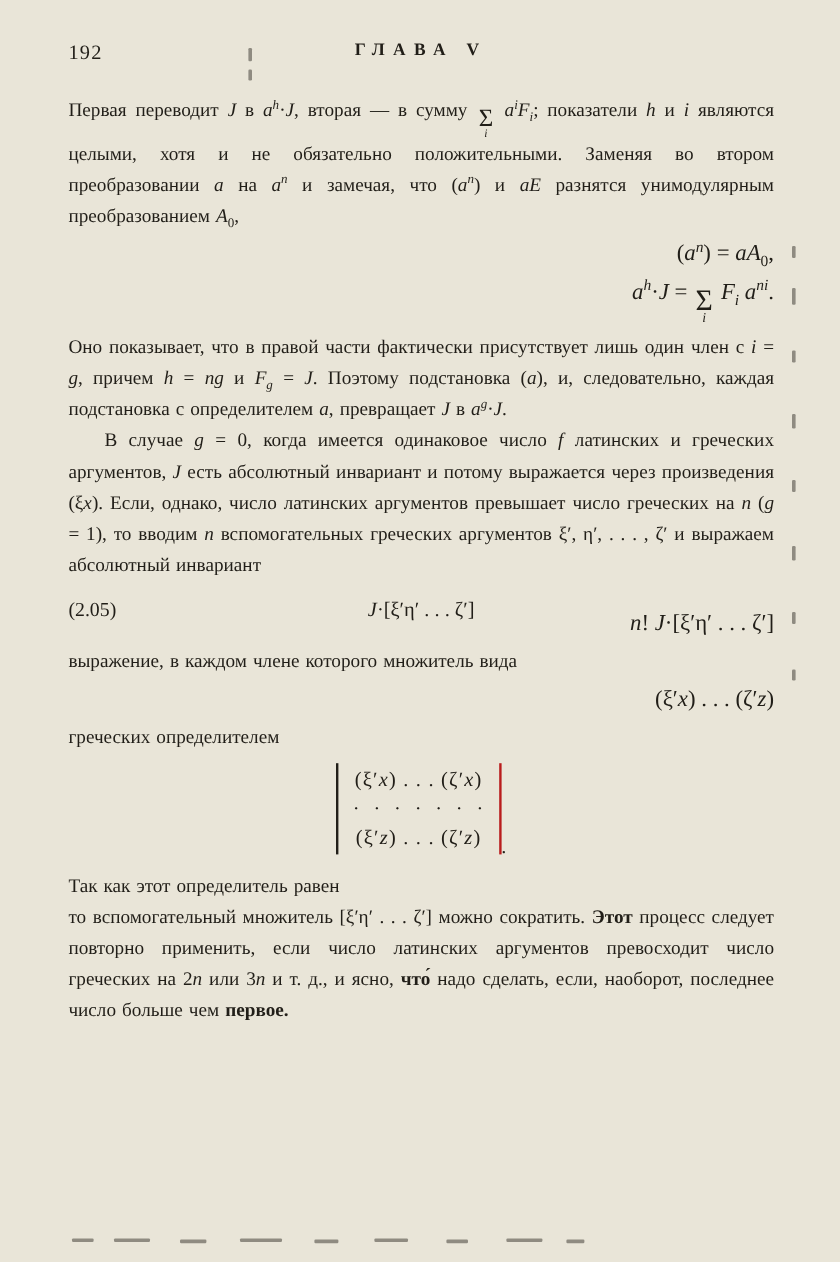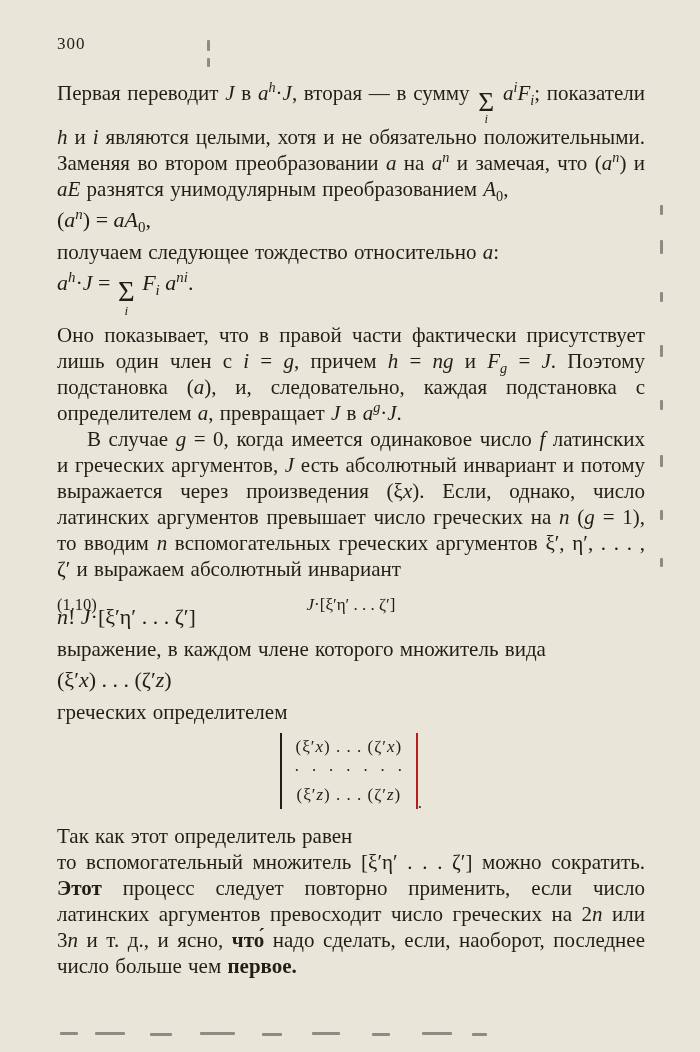--- a/index.html
+++ b/index.html
@@ -21,28 +21,28 @@
     margin-bottom:26px;
     position:relative;
   }
   .pagenum{font-size:17px;letter-spacing:1px;}
   .chapter{
     position:absolute;left:0;right:0;text-align:center;
     font-size:14.5px;letter-spacing:7px;font-weight:bold;
   }
   .para{
     margin:0;
-    font-size:21px;line-height:26px;
+    font-size:16px;line-height:26px;
     text-align:justify;
     word-spacing:1px;
   }
   .para.indent{text-indent:30px;}
   .eq{
-    font-size:22px;line-height:26px;
-    text-align:left;
+    font-size:19px;line-height:26px;
+    text-align:right;
     margin:5px 0 6px 0;
   }
   .eq.raised{margin-top:-26px;margin-bottom:6px;}
   .eq-numbered{
     position:relative;
     margin:10px 0 12px 0;
     font-size:17px;line-height:26px;
     text-align:center;
   }
   .eq-num{
@@ -71,43 +71,43 @@
   .det-row{line-height:24px;letter-spacing:1px;}
   .det-suffix{font-size:17px;vertical-align:-8px;}
   .art{position:absolute;background:#45413a;opacity:0.55;border-radius:1px;}
 </style>
 </head>
 <body>
 
 <div class="page">
 
   <div class="hdr">
-    <span class="pagenum">300</span>
+    <span class="pagenum">192</span>
+    <span class="chapter">ГЛАВА V</span>
   </div>
 
   <p class="para">Первая переводит <i>J</i> в <i>a<sup>h</sup></i>·<i>J</i>, вторая — в сумму <span class="stk">
         <span class="top">Σ</span>
         <span class="bot">i</span>
       </span> <i>a<sup>i</sup>F<sub>i</sub></i>; показатели <i>h</i> и <i>i</i> являются целыми, хотя и не обязательно положительными. Заменяя во втором преобразовании <i>a</i> на <i>a<sup>n</sup></i> и замечая, что (<i>a<sup>n</sup></i>) и <i>aE</i> разнятся унимодулярным преобразованием <i>A</i><sub>0</sub>,</p>
 
   <div class="eq">(<i>a<sup>n</sup></i>) = <i>aA</i><sub>0</sub>,</div>
 
-  <p class="para">получаем следующее тождество относительно <i>a</i>:</p>
 
   <div class="eq"><i>a<sup>h</sup></i>·<i>J</i> = <span class="stk">
         <span class="top">Σ</span>
         <span class="bot">i</span>
       </span> <i>F<sub>i</sub> a<sup>ni</sup></i>.</div>
 
   <p class="para">Оно показывает, что в правой части фактически присутствует лишь один член с <i>i</i> = <i>g</i>, причем <i>h</i> = <i>ng</i> и <i>F<sub>g</sub></i> = <i>J</i>. Поэтому подстановка (<i>a</i>), и, следовательно, каждая подстановка с определителем <i>a</i>, превращает <i>J</i> в <i>a<sup>g</sup></i>·<i>J</i>.</p>
 
   <p class="para indent">В случае <i>g</i> = 0, когда имеется одинаковое число <i>f</i> латинских и греческих аргументов, <i>J</i> есть абсолютный инвариант и потому выражается через произведения (ξ<i>x</i>). Если, однако, число латинских аргументов превышает число греческих на <i>n</i> (<i>g</i> = 1), то вводим <i>n</i> вспомогательных греческих аргументов ξ′, η′, . . . , ζ′ и выражаем абсолютный инвариант</p>
 
   <div class="eq-numbered">
-    <span class="eq-num">(1.10)</span>
+    <span class="eq-num">(2.05)</span>
     <span><i>J</i>·[ξ′η′ . . . ζ′]</span>
   </div>
 
 
   <div class="eq raised"><i>n</i>! <i>J</i>·[ξ′η′ . . . ζ′]</div>
 
   <p class="para">выражение, в каждом члене которого множитель вида</p>
 
   <div class="eq">(ξ′<i>x</i>) . . . (ζ′<i>z</i>)</div>
 

